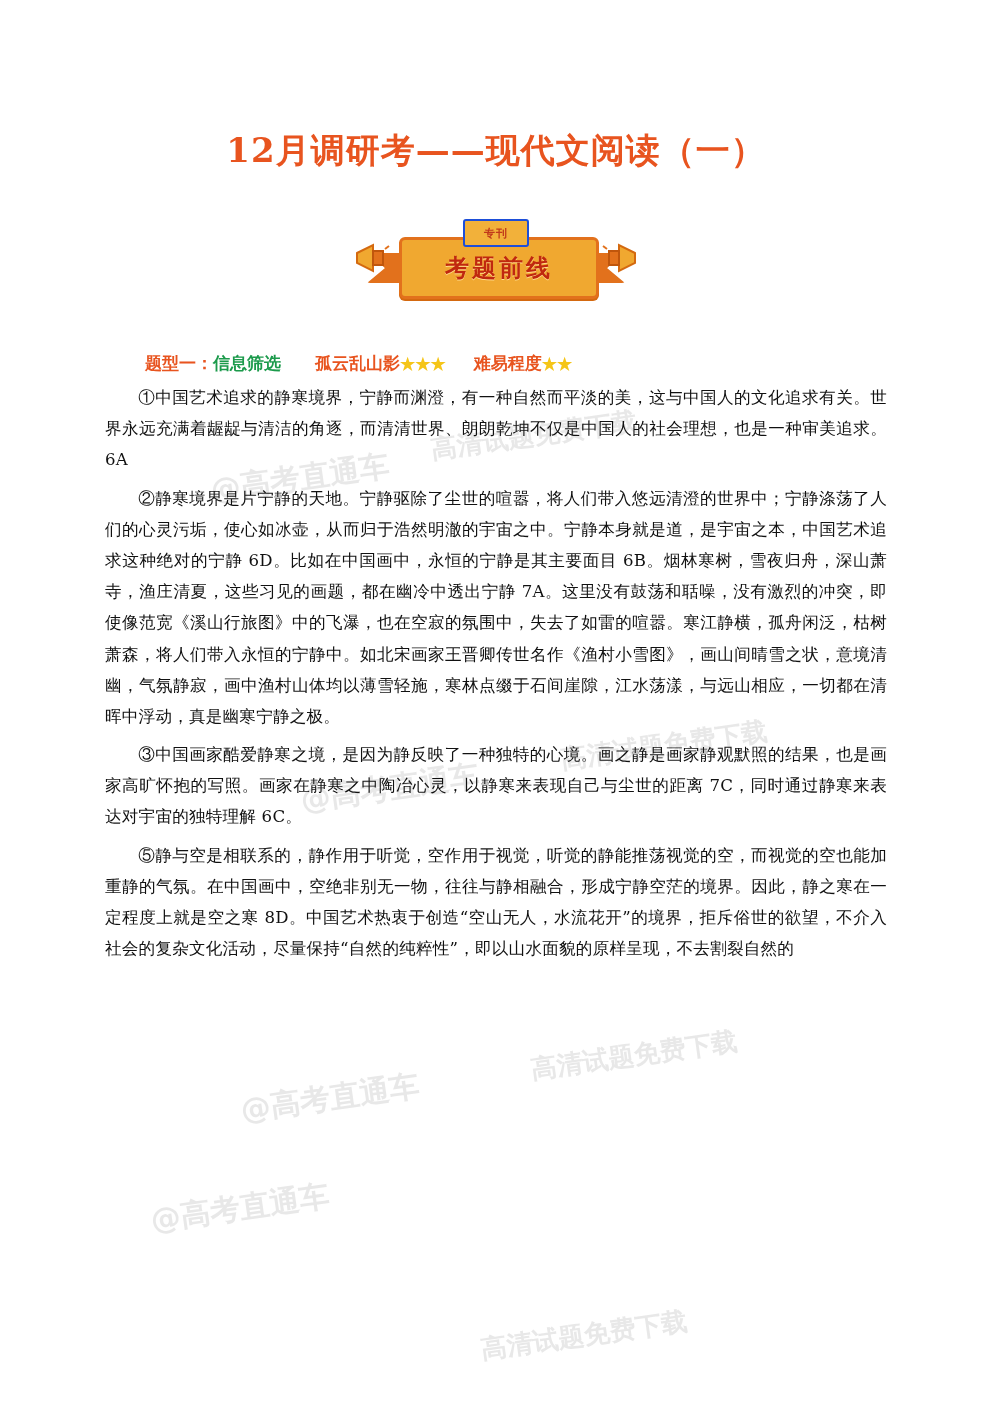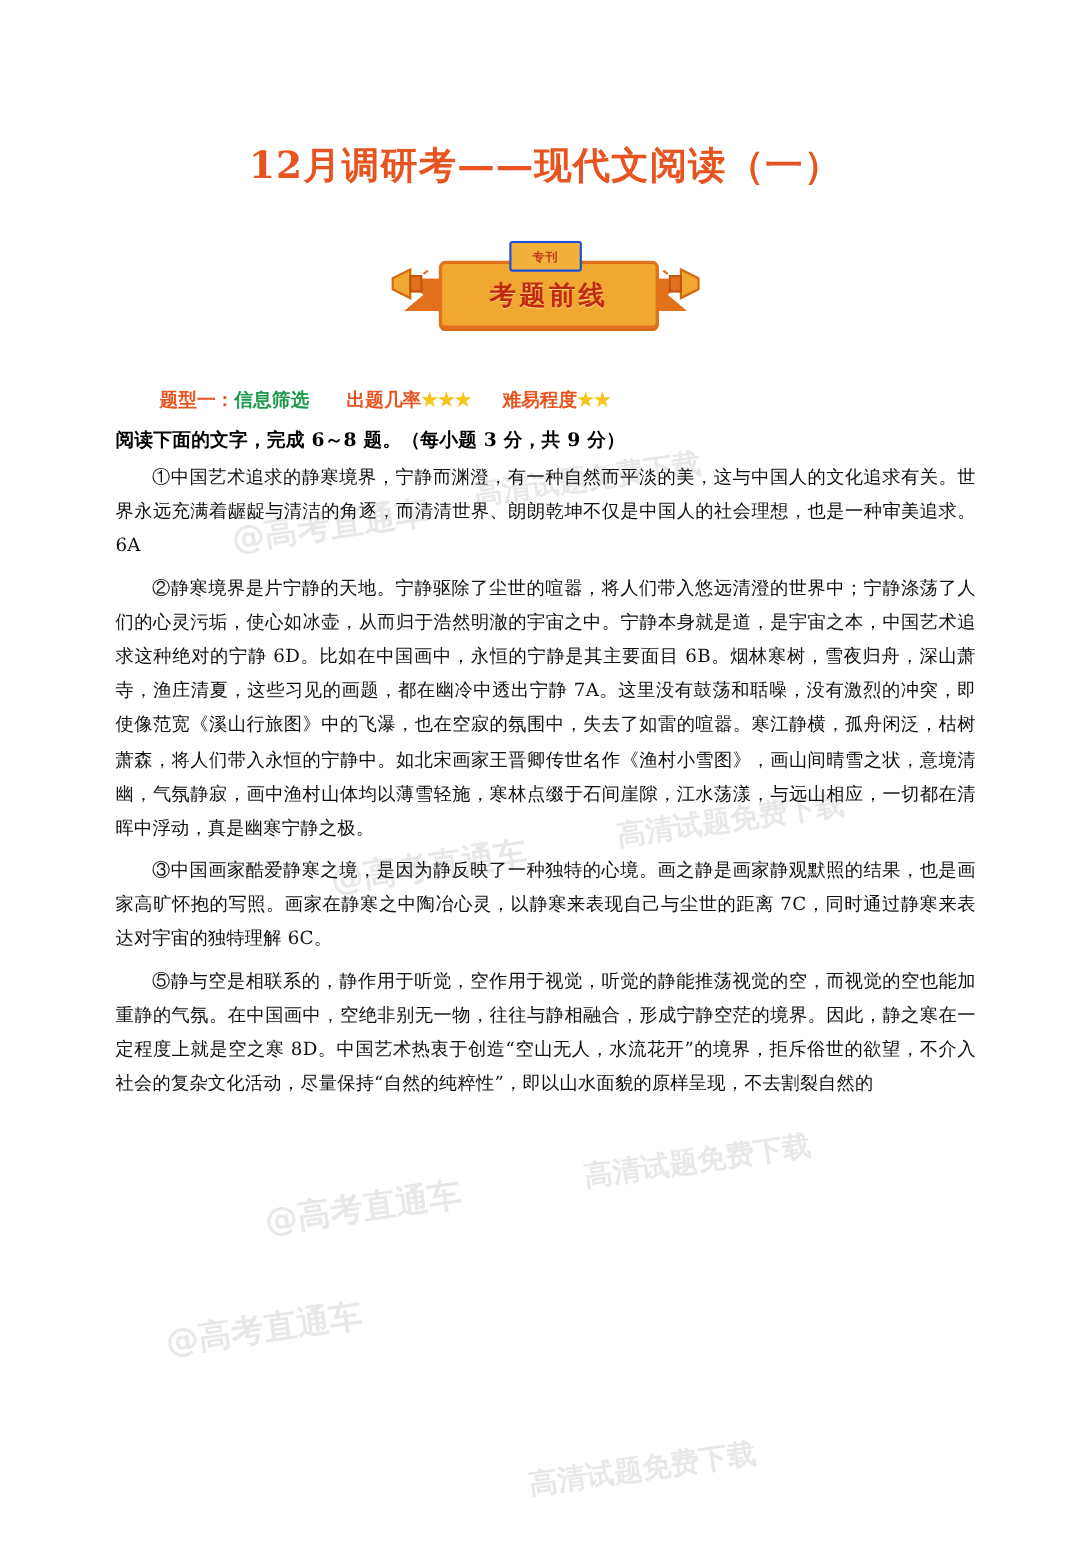--- a/index.html
+++ b/index.html
@@ -200,27 +200,26 @@
         <path d="M4 12 L20 4 L20 30 L4 22 Z" fill="#f0a830" stroke="#d4690f" stroke-width="2"></path>
         <rect x="20" y="10" width="10" height="14" fill="#e2711c" stroke="#c0560c" stroke-width="2"></rect>
         <path d="M32 8 L36 5 M33 17 L38 17 M32 26 L36 29" stroke="#e2711c" stroke-width="2" fill="none"></path>
       </svg>
     </div>
   </div>
 
   <div class="qtype-line">
     <span class="qtype-label">题型一：</span>
     <span class="qtype-value">信息筛选</span>
-    <span class="qrate-label">出题几率</span>
+    <span class="qrate-label">孤云乱山影</span>
     <span class="stars">★★★</span>
     <span class="qdiff-label">难易程度</span>
     <span class="stars">★★</span>
   </div>
 
-  <div class="instruction">阅读下面的文字，完成 6～8 题。（每小题 3 分，共 9 分）</div>
 
   <div class="para">①中国艺术追求的静寒境界，宁静而渊澄，有一种自然而平淡的美，这与中国人的文化追求有关。世界永远充满着龌龊与清洁的角逐，而清清世界、朗朗乾坤不仅是中国人的社会理想，也是一种审美追求。6A</div>
   <div class="para">②静寒境界是片宁静的天地。宁静驱除了尘世的喧嚣，将人们带入悠远清澄的世界中；宁静涤荡了人们的心灵污垢，使心如冰壶，从而归于浩然明澈的宇宙之中。宁静本身就是道，是宇宙之本，中国艺术追求这种绝对的宁静 6D。比如在中国画中，永恒的宁静是其主要面目 6B。烟林寒树，雪夜归舟，深山萧寺，渔庄清夏，这些习见的画题，都在幽冷中透出宁静 7A。这里没有鼓荡和聒噪，没有激烈的冲突，即使像范宽《溪山行旅图》中的飞瀑，也在空寂的氛围中，失去了如雷的喧嚣。寒江静横，孤舟闲泛，枯树萧森，将人们带入永恒的宁静中。如北宋画家王晋卿传世名作《渔村小雪图》，画山间晴雪之状，意境清幽，气氛静寂，画中渔村山体均以薄雪轻施，寒林点缀于石间崖隙，江水荡漾，与远山相应，一切都在清晖中浮动，真是幽寒宁静之极。</div>
   <div class="para">③中国画家酷爱静寒之境，是因为静反映了一种独特的心境。画之静是画家静观默照的结果，也是画家高旷怀抱的写照。画家在静寒之中陶冶心灵，以静寒来表现自己与尘世的距离 7C，同时通过静寒来表达对宇宙的独特理解 6C。</div>
   <div class="para">⑤静与空是相联系的，静作用于听觉，空作用于视觉，听觉的静能推荡视觉的空，而视觉的空也能加重静的气氛。在中国画中，空绝非别无一物，往往与静相融合，形成宁静空茫的境界。因此，静之寒在一定程度上就是空之寒 8D。中国艺术热衷于创造“空山无人，水流花开”的境界，拒斥俗世的欲望，不介入社会的复杂文化活动，尽量保持“自然的纯粹性”，即以山水面貌的原样呈现，不去割裂自然的</div>
 
   <div class="wm wm1">@高考直通车</div>
   <div class="wm wm2">高清试题免费下载</div>
   <div class="wm wm3">@高考直通车</div>
   <div class="wm wm4">高清试题免费下载</div>

